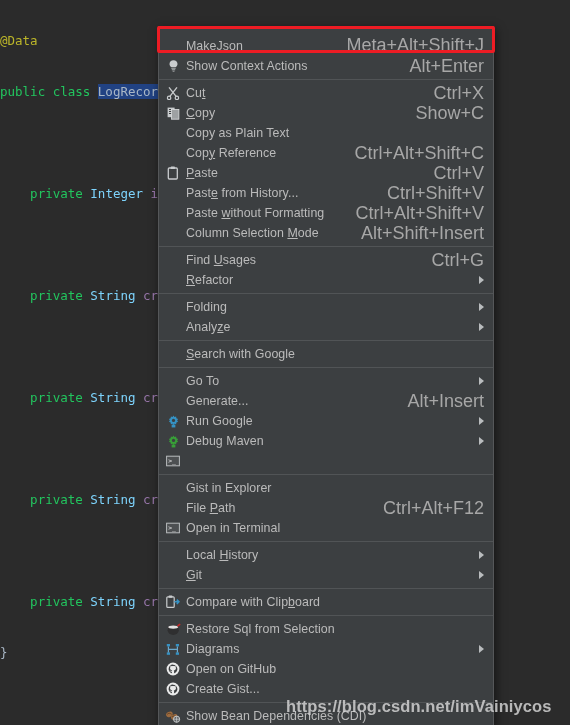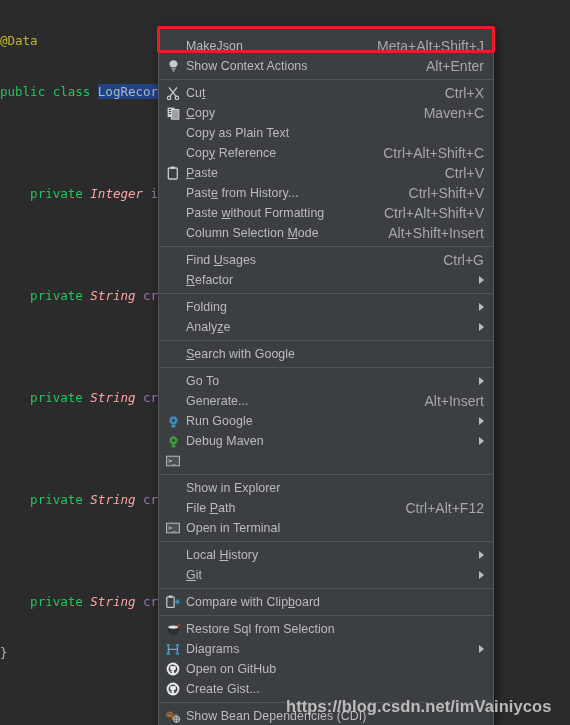--- a/index.html
+++ b/index.html
@@ -32,21 +32,21 @@
   }
   .code-line {
     white-space: pre;
     height: 20px;
     padding-left: 0;
     position: relative;
     margin-top: 31px;
   }
   .kw  { color: #22c55e; }
   .ann { color: #bbb529; }
-  .typ { color: #fca5a5; font-style: italic; }
+  .typ { color: #7dd3fc; }
   .fld { color: #9876aa; }
   .plain { color: #a9b7c6; }
   .sel {
     background: #214283;
     color: #a9b7c6;
   }
 
   
   #menu {
     position: absolute;
@@ -81,21 +81,21 @@
   }
   .mi .lbl {
     flex: 1;
     color: #bbbbbb;
     letter-spacing: .05px;
     overflow: hidden;
   }
   .mi .acc {
     color: #a7a7a7;
     margin-left: 14px;
-    font-size: 14px;
+    font-size: 18px;
   }
   .mi .arrow {
     margin-left: 10px;
     width: 8px;
     display: flex;
     justify-content: flex-end;
   }
   .mi .arrow svg { display:block; }
   .mi.tall { height: 21px; }
   .sep {
@@ -192,21 +192,21 @@
         <span class="ic">
           <svg width="13" height="14" viewBox="0 0 13 14">
             <rect x="0.6" y="1.6" width="7" height="9.6" fill="#c9ccce"></rect>
             <rect x="2" y="3" width="4.2" height="1" fill="#3c3f41"></rect>
             <rect x="2" y="5" width="4.2" height="1" fill="#3c3f41"></rect>
             <rect x="2" y="7" width="4.2" height="1" fill="#3c3f41"></rect>
             <rect x="4.4" y="3.4" width="7.5" height="9.8" fill="#9ea1a3" stroke="#dcdedf" stroke-width="0.8"></rect>
           </svg>
         </span>
         <span class="lbl"><span class="mnem">C</span>opy</span>
-        <span class="acc">Maven+C</span>
+        <span class="acc">Show+C</span>
       </div>
       <div class="mi">
         <span class="ic"></span>
         <span class="lbl">Copy as Plain Text</span>
       </div>
       <div class="mi">
         <span class="ic"></span>
         <span class="lbl">Cop<span class="mnem">y</span> Reference</span>
         <span class="acc">Ctrl+Alt+Shift+C</span>
       </div>
@@ -323,21 +323,21 @@
         <span class="ic">
           <svg width="14" height="12" viewBox="0 0 14 12">
             <rect x="0.6" y="1.2" width="12.8" height="9.6" fill="#4d5052" stroke="#b9bcbe" stroke-width="1"></rect>
             <text x="2.2" y="8.2" font-family="DejaVu Sans Mono, monospace" font-size="6.4" fill="#f0f0f0">&gt;_</text>
           </svg>
         </span>
       </div>
       <div class="sep"></div>
       <div class="mi">
         <span class="ic"></span>
-        <span class="lbl">Show in Explorer</span>
+        <span class="lbl">Gist in Explorer</span>
       </div>
       <div class="mi">
         <span class="ic"></span>
         <span class="lbl">File <span class="mnem">P</span>ath</span>
         <span class="acc">Ctrl+Alt+F12</span>
       </div>
       <div class="mi">
         <span class="ic">
           <svg width="14" height="12" viewBox="0 0 14 12">
             <rect x="0.6" y="1.2" width="12.8" height="9.6" fill="#4d5052" stroke="#b9bcbe" stroke-width="1"></rect>

